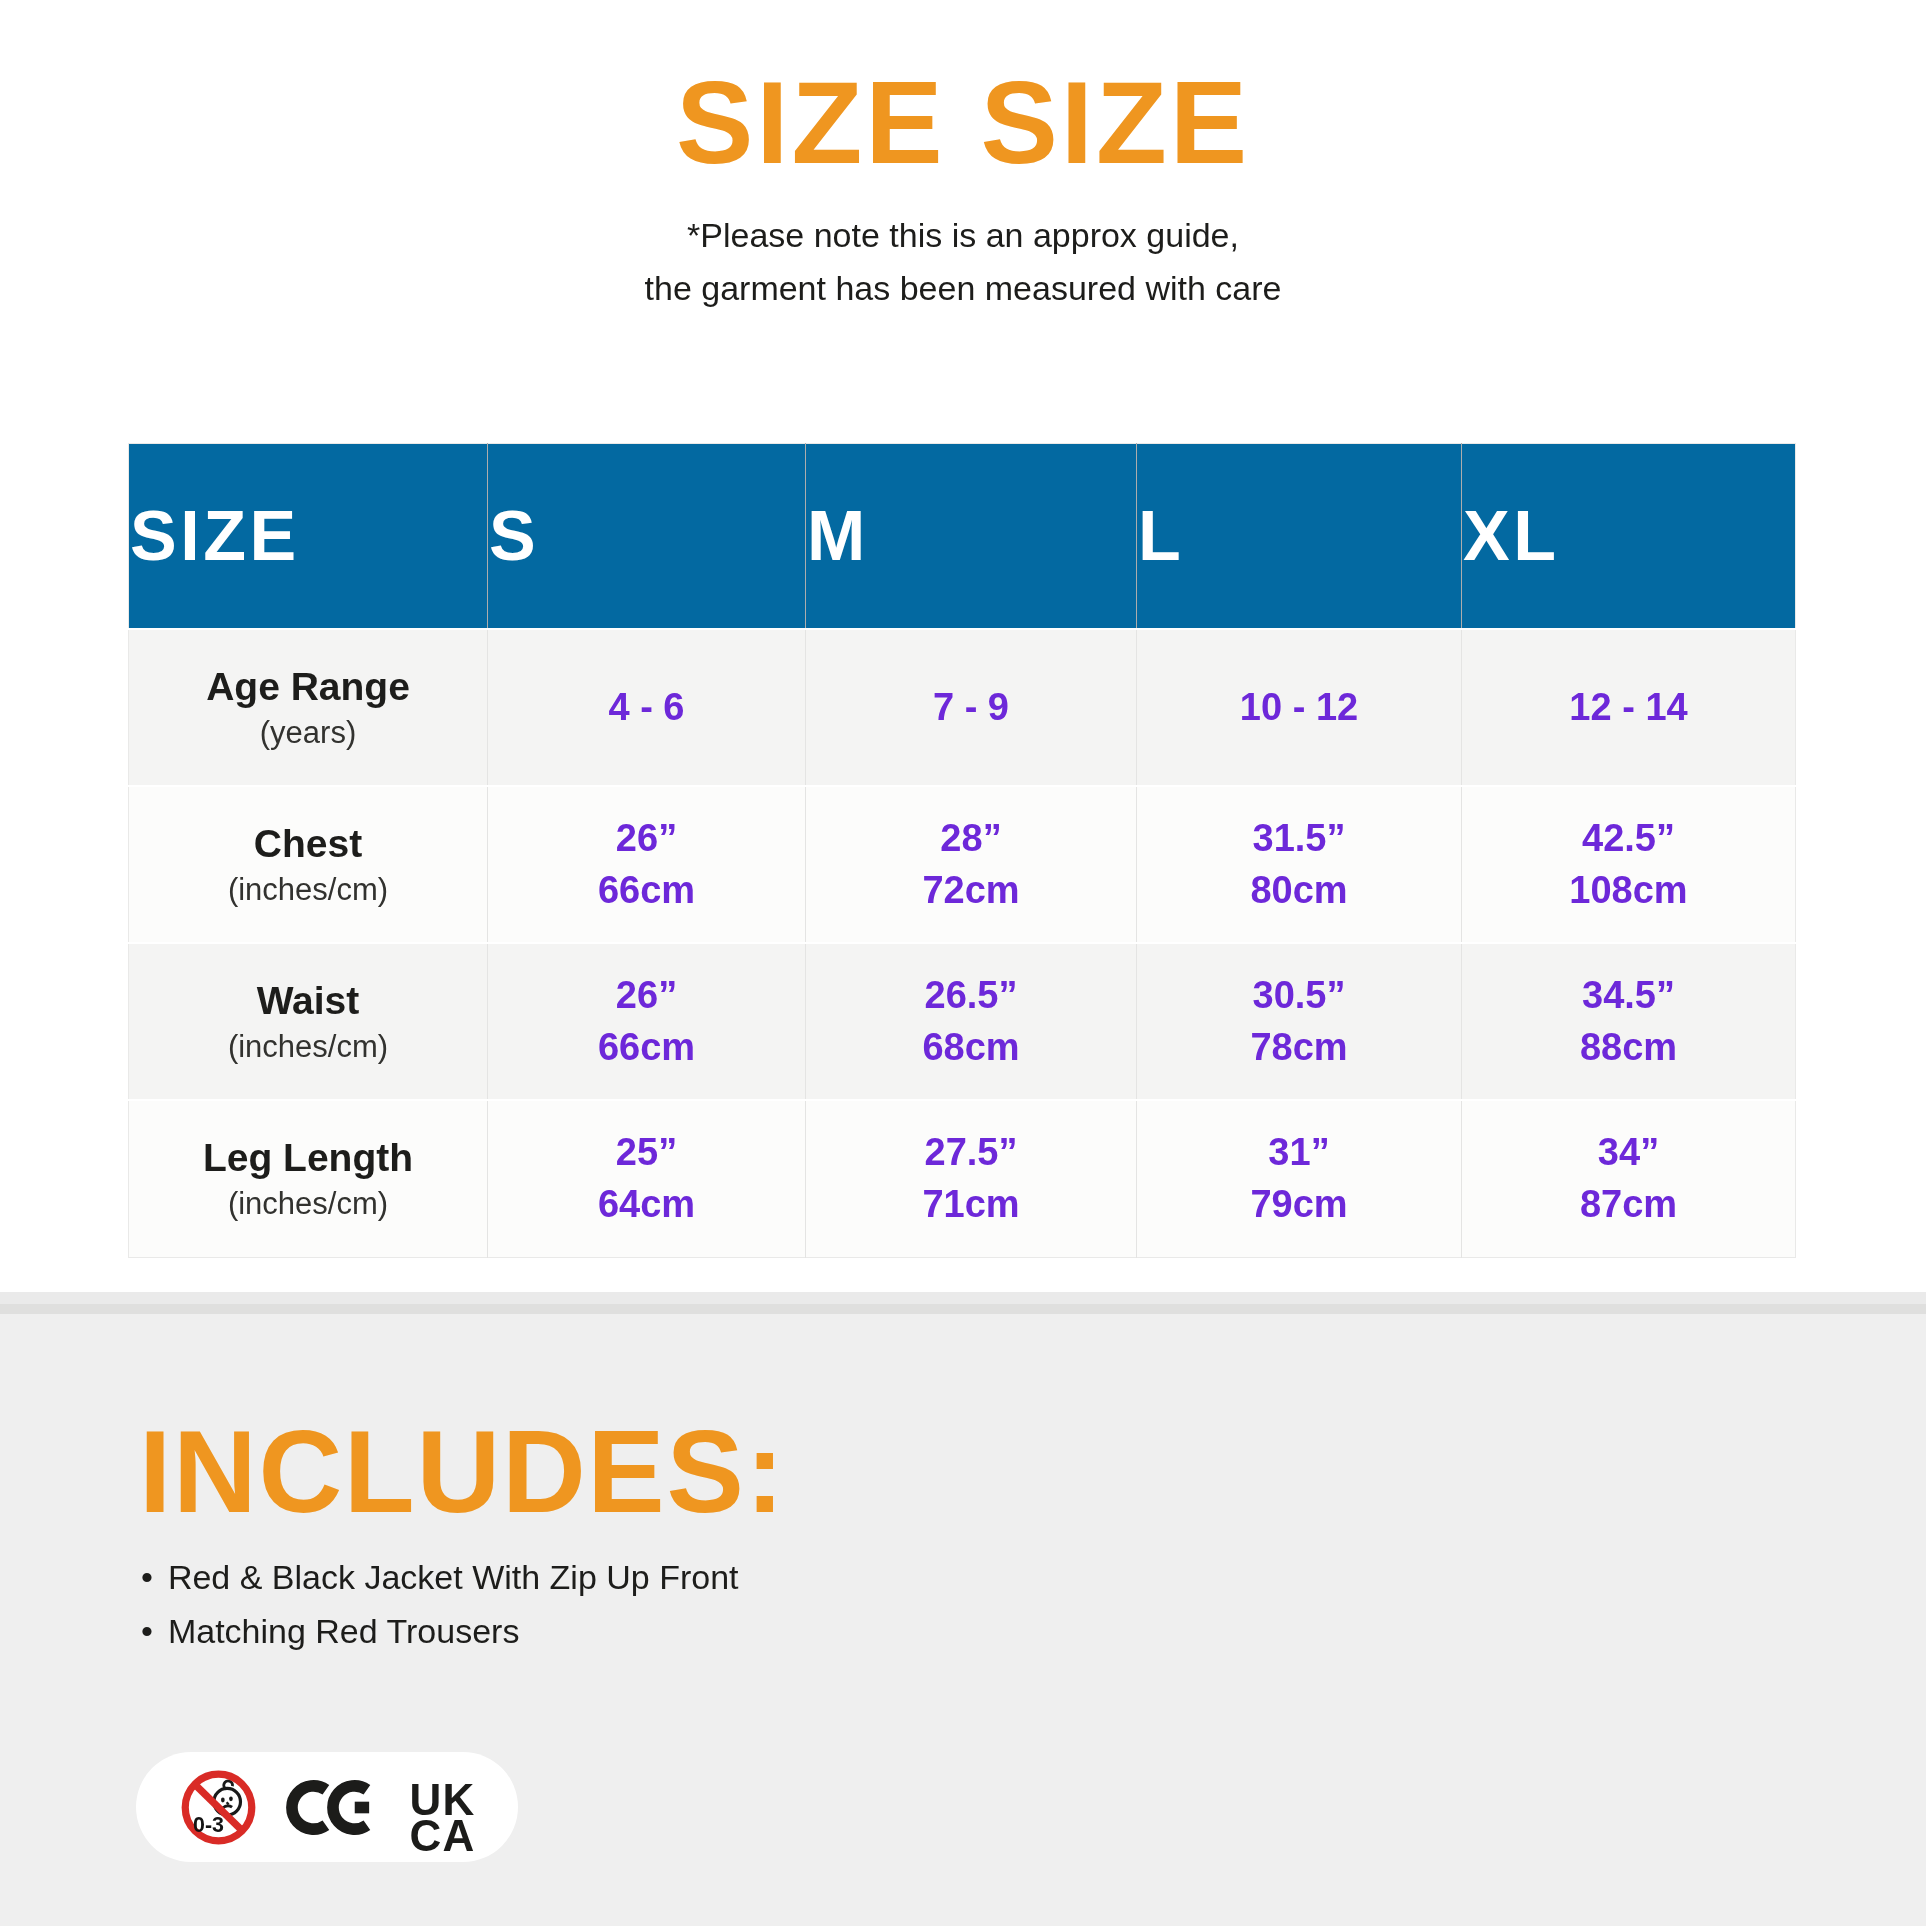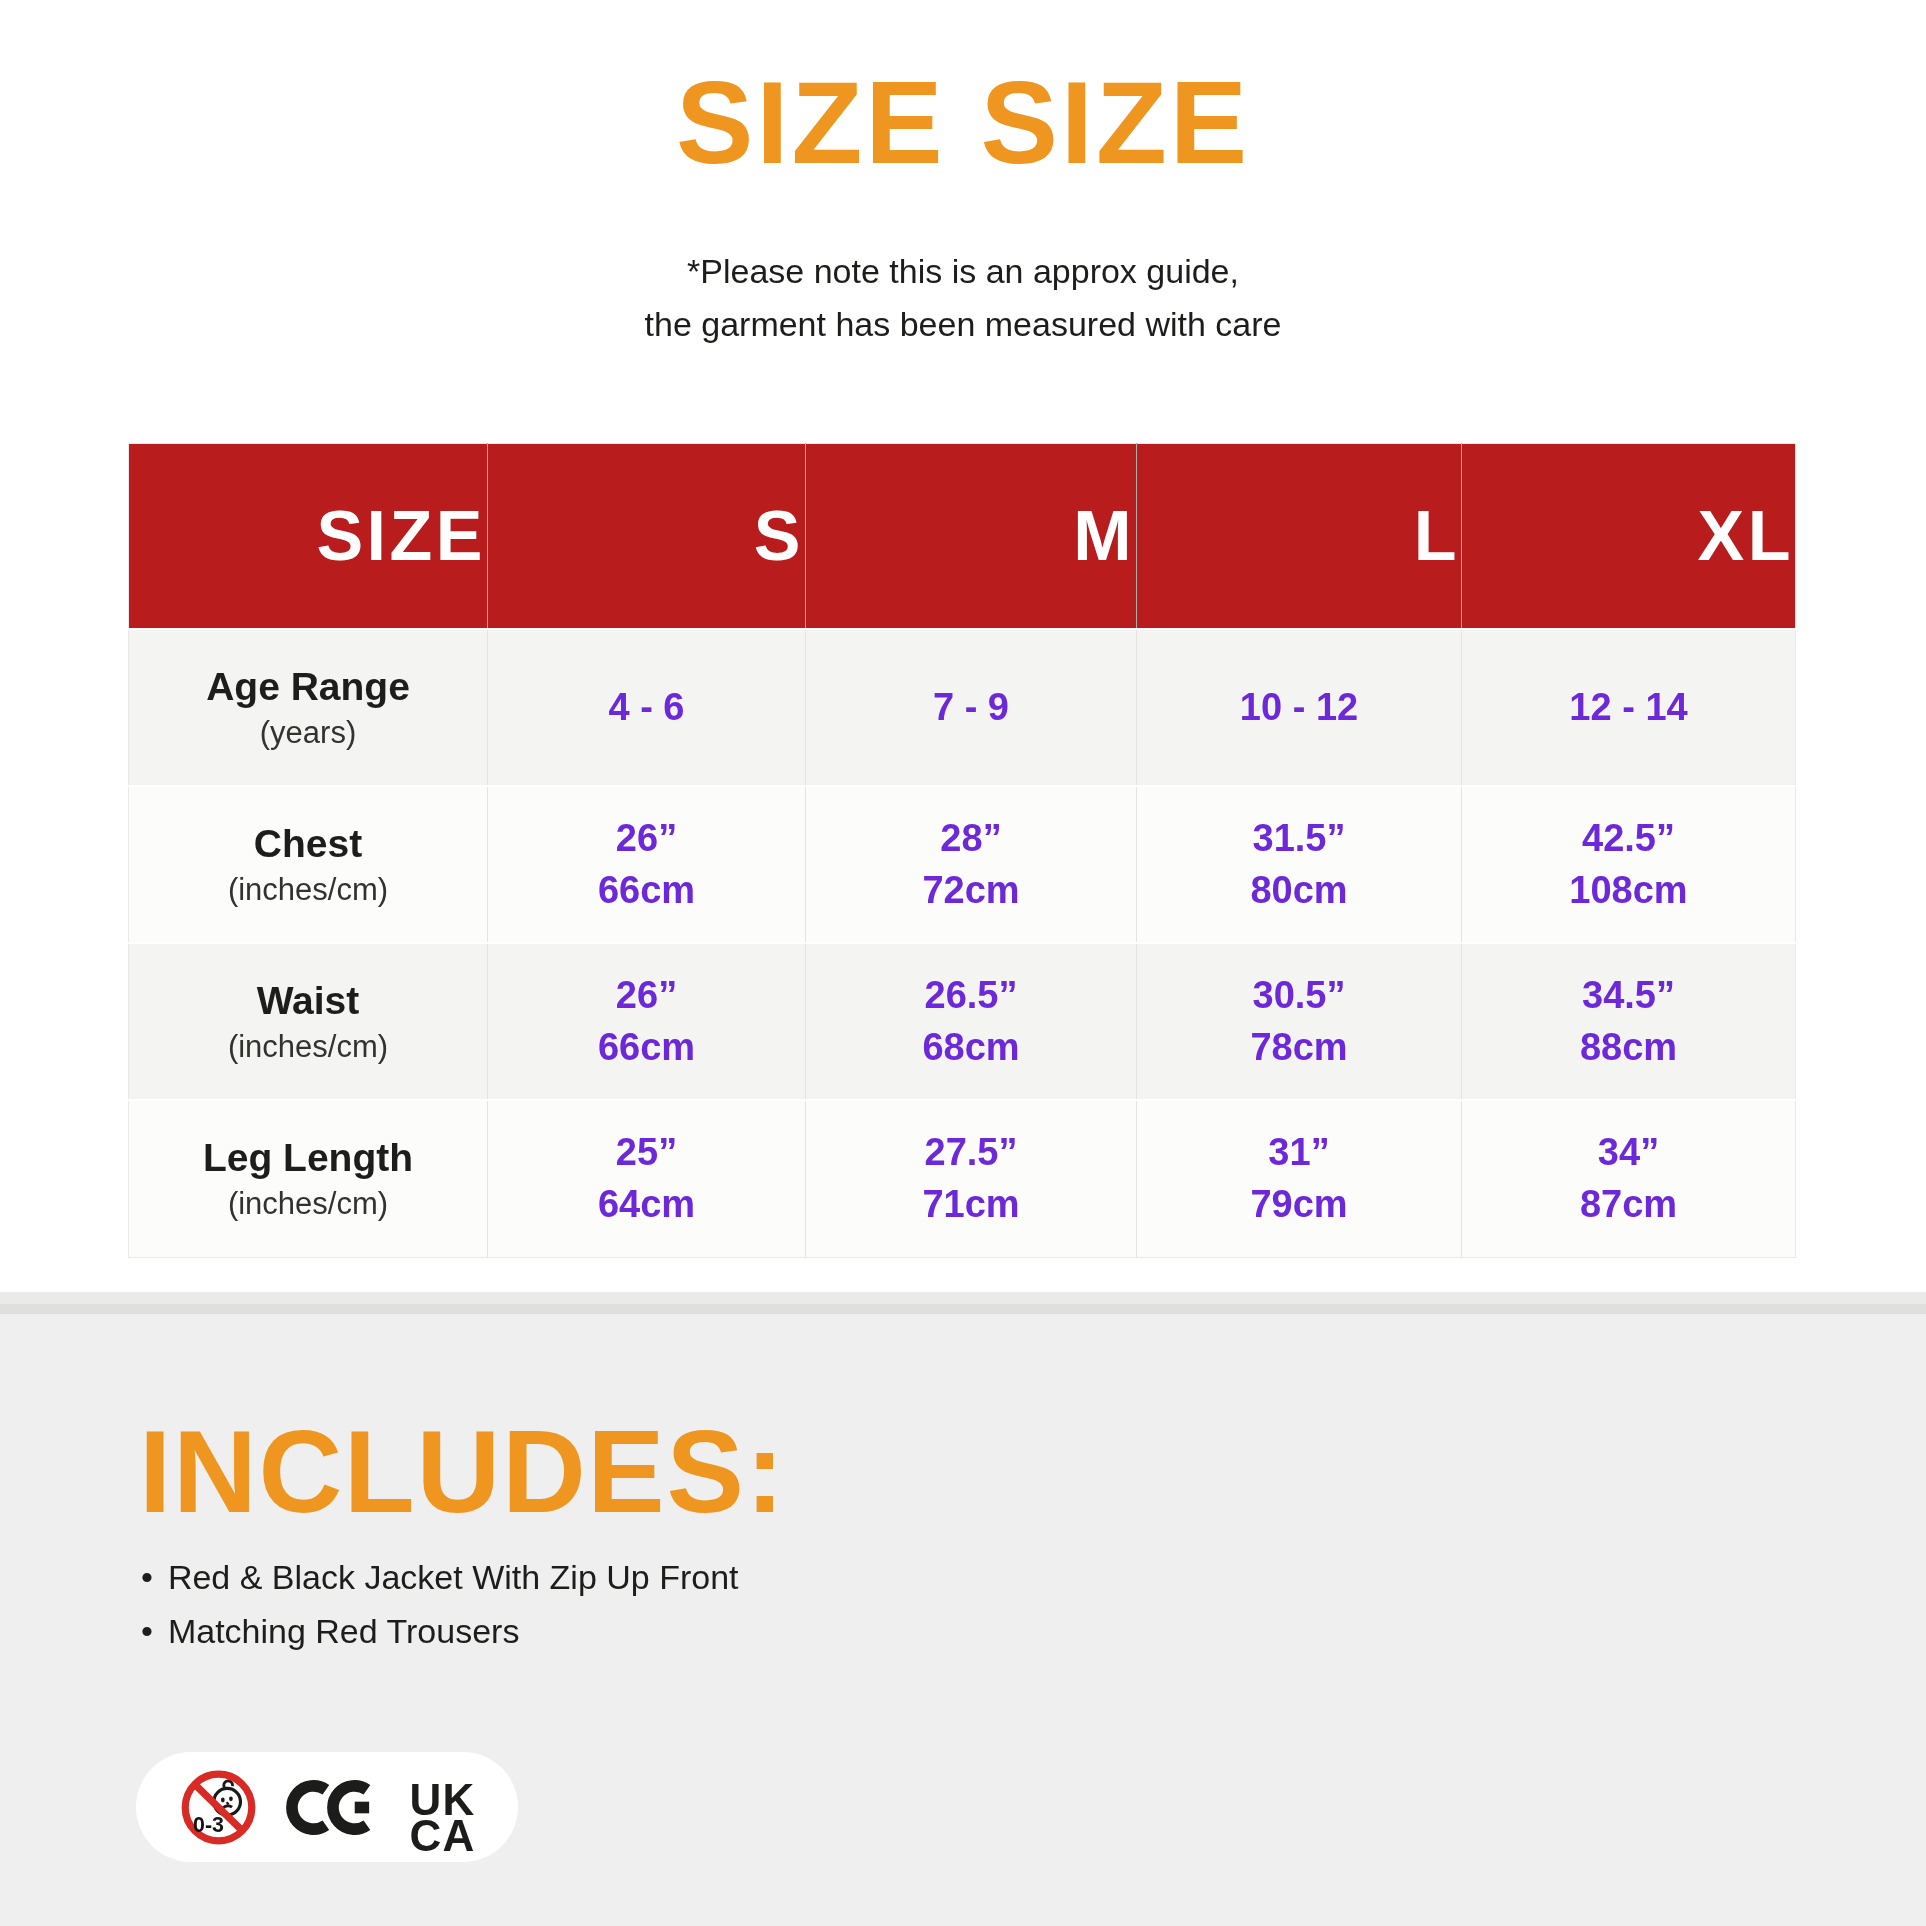--- a/index.html
+++ b/index.html
@@ -16,34 +16,33 @@
     position: absolute; top: 65px; left: 0; width: 100%;
     text-align: center;
     font-size: 116px; font-weight: 800; letter-spacing: 2.9px;
     line-height: 1; color: #EF9620;
   }
   .note {
     position: absolute; top: 209px; left: 0; width: 100%;
     text-align: center;
     font-size: 34px; font-weight: 400; line-height: 1.55;
     color: #1d1d1b;
-    margin-top: 36px;
   }
 
   
   table.size-table {
     position: absolute; left: 128px; top: 443px; width: 1667px;
     border-collapse: collapse; table-layout: fixed;
     border: 1.2px solid #e9e9e8;
   }
   .size-table thead th {
-    height: 182px; background: #b91c1c; color: #ffffff;
+    height: 182px; background: #0369a1; color: #ffffff;
     font-size: 70px; font-weight: 700; letter-spacing: 3.5px;
     border-left: 1.7px solid #adadad;
-    text-align: right; vertical-align: middle;
+    text-align: left; vertical-align: middle;
   }
   .size-table thead th:first-child { border-left: none; }
   .size-table tbody tr { height: 157px; }
   .size-table tbody tr:nth-child(odd)  { background: #f4f4f3; }
   .size-table tbody tr:nth-child(even) { background: #fcfcfb; }
   .size-table tbody th, .size-table tbody td {
     border-left: 1.7px solid #e4e4e3;
     border-top: 2.3px solid #ffffff;
     text-align: center; vertical-align: middle;
     padding: 12px;

